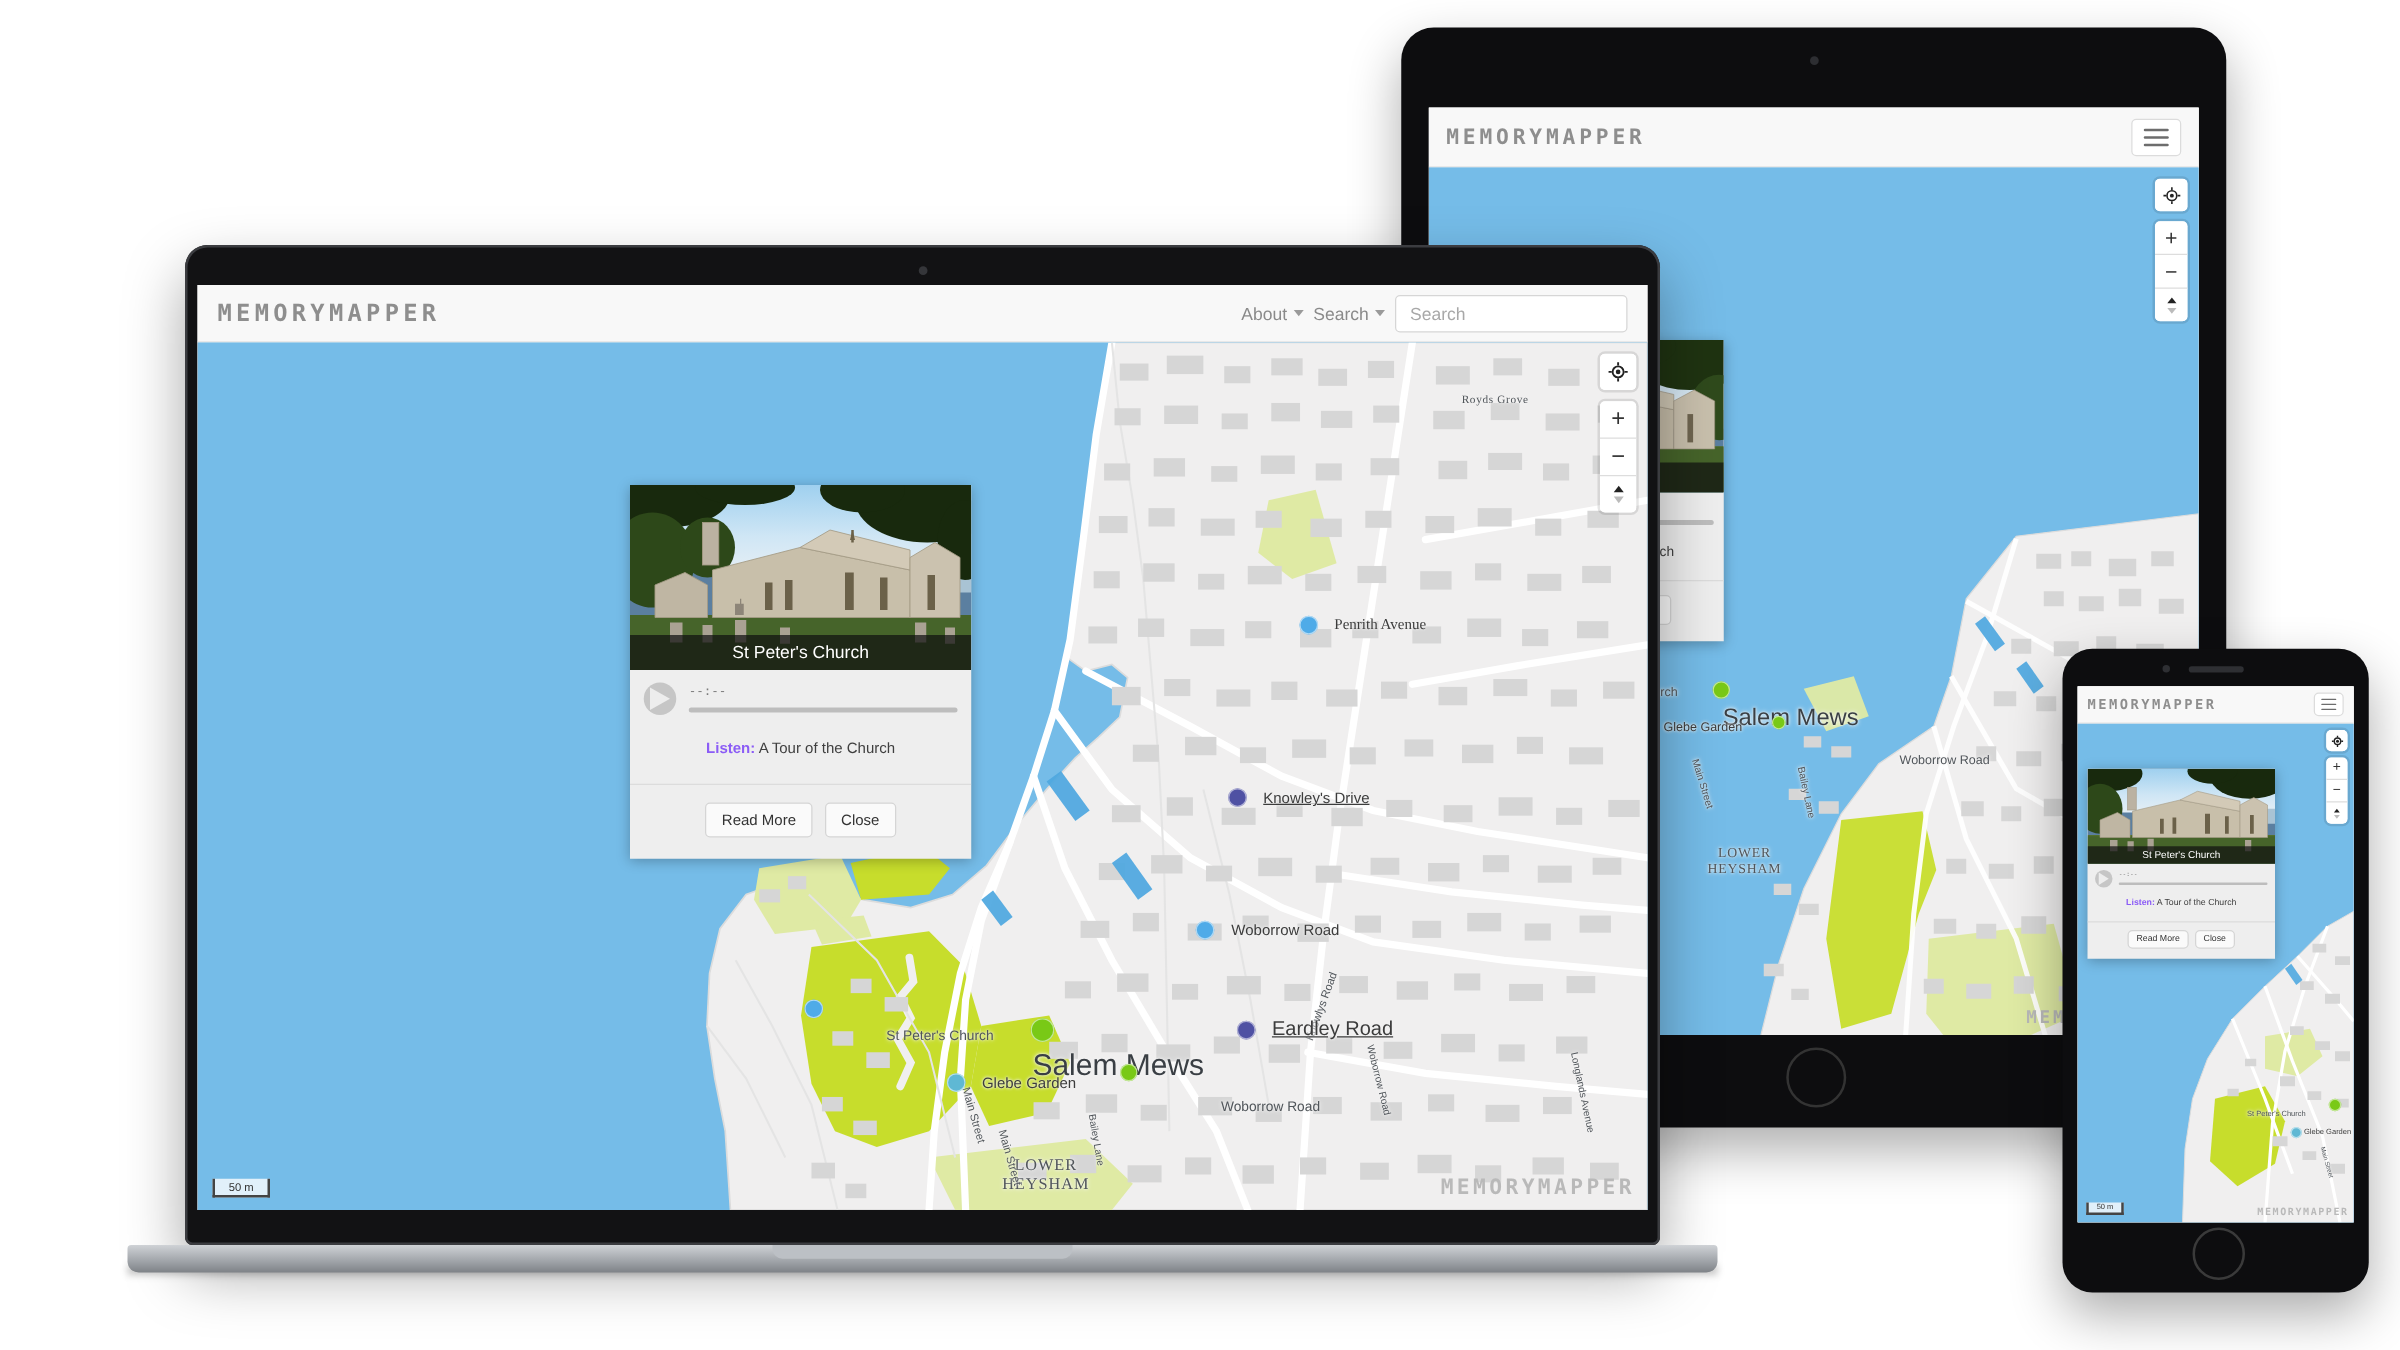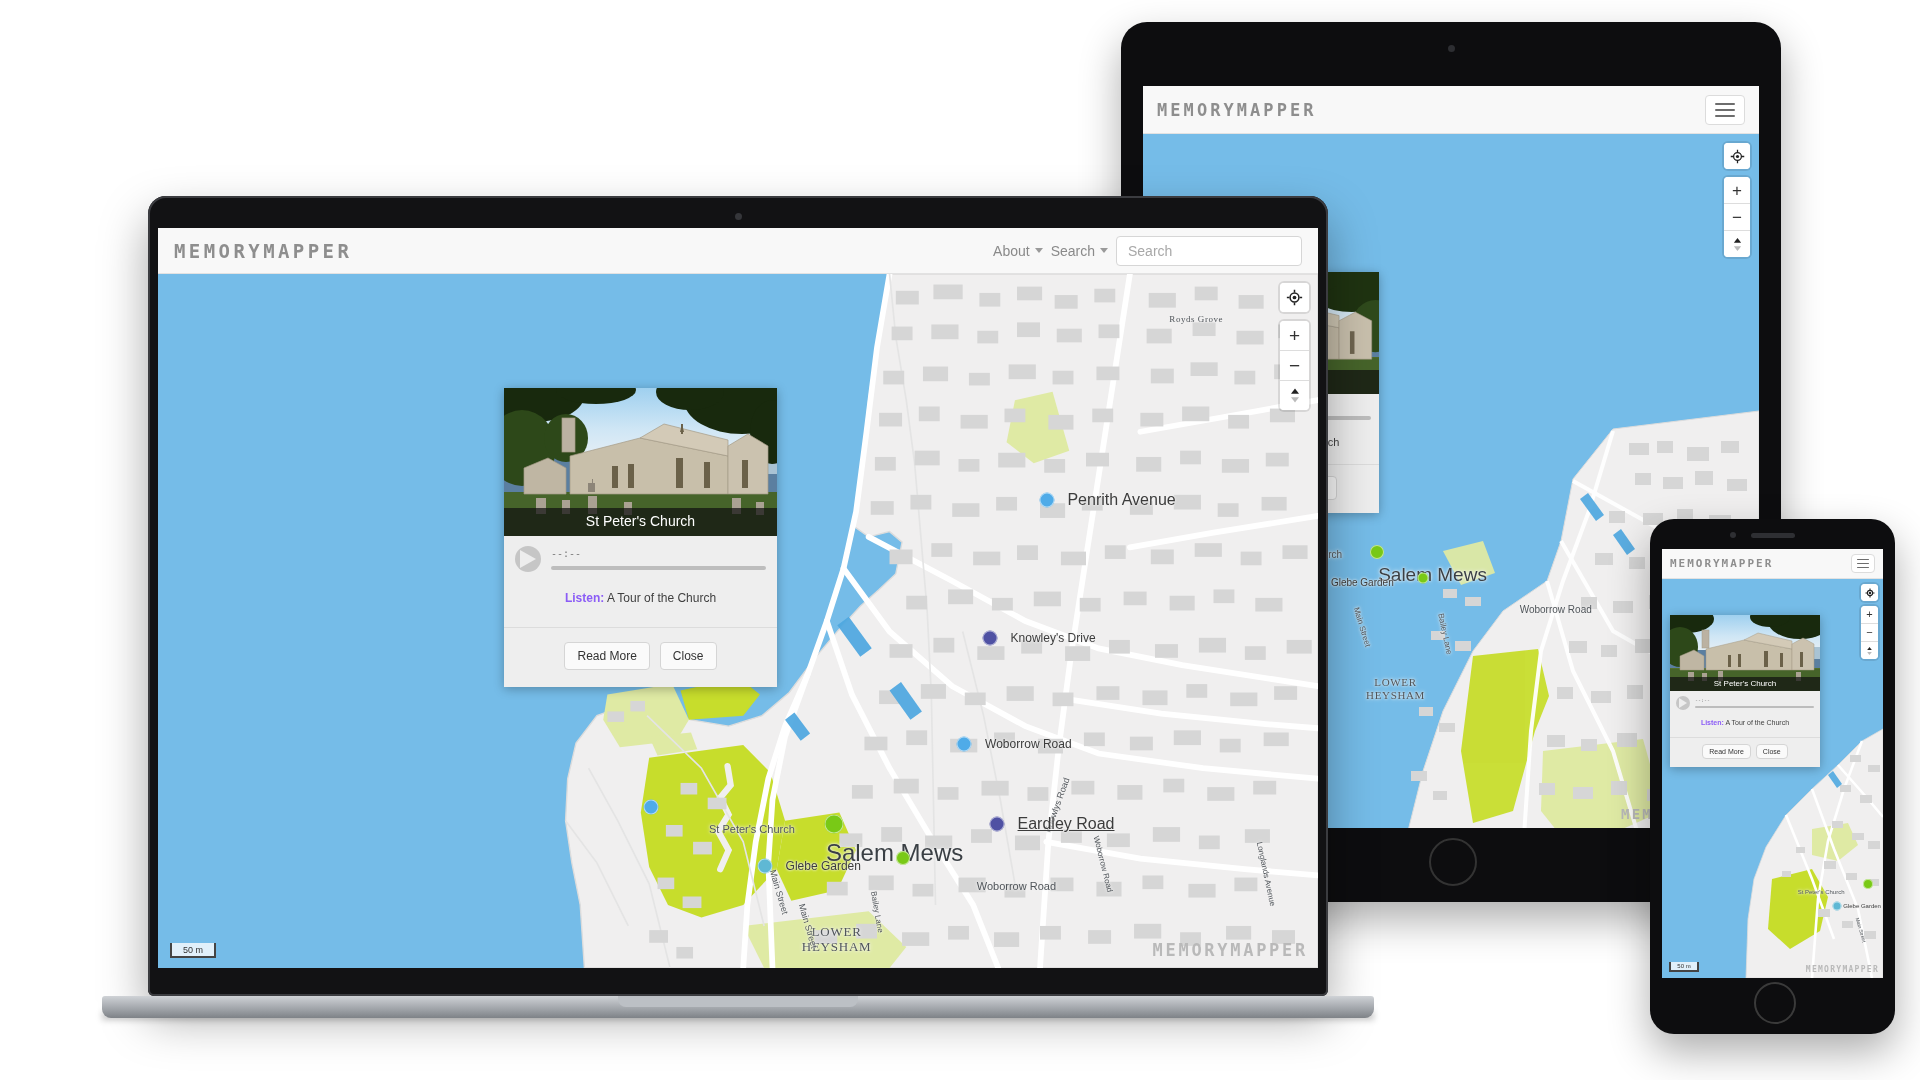--- a/index.html
+++ b/index.html
@@ -627,24 +627,24 @@
           <div class="mlabel serif" style="left:58.5%;top:96%;font-size:13px;line-height:1.15;text-align:center;">LOWER<br>HEYSHAM</div>
           <div class="mlabel" style="left:74%;top:88.2%;font-size:11px;">Woborrow Road</div>
           <div class="mlabel rot" style="left:77.5%;top:76.5%;font-size:9px;transform:translate(-50%,-50%) rotate(-70deg);">Knowlys Road</div>
           <div class="mlabel rot" style="left:81.5%;top:85%;font-size:8px;transform:translate(-50%,-50%) rotate(76deg);">Woborrow Road</div>
           <div class="mlabel rot" style="left:95.5%;top:86.5%;font-size:8px;transform:translate(-50%,-50%) rotate(78deg);">Longlands Avenue</div>
           <div class="mlabel rot" style="left:53.5%;top:89%;font-size:9px;transform:translate(-50%,-50%) rotate(74deg);">Main Street</div>
           <div class="mlabel rot" style="left:56%;top:94%;font-size:9px;transform:translate(-50%,-50%) rotate(74deg);">Main Street</div>
           <div class="mlabel rot" style="left:62%;top:92%;font-size:8px;transform:translate(-50%,-50%) rotate(80deg);">Bailey Lane</div>
 
           <div class="pin" style="left:76.6%;top:32.5%;width:15px;height:15px;background:#4fabe8;"></div>
-          <div class="pinlabel" style="left:78.4%;top:32.5%;font-size:16px;">Penrith Avenue</div>
+          <div class="pinlabel" style="left:78.4%;top:32.5%;font-size:12px;font-family:Liberation Serif, serif;">Penrith Avenue</div>
 
           <div class="pin" style="left:71.7%;top:52.5%;width:15px;height:15px;background:#4f51a3;"></div>
-          <div class="pinlabel" style="left:73.5%;top:52.5%;font-size:12px;">Knowley's Drive</div>
+          <div class="pinlabel" style="left:73.5%;top:52.5%;font-size:12px;text-decoration:underline;">Knowley's Drive</div>
 
           <div class="pin" style="left:69.5%;top:67.7%;width:15px;height:15px;background:#4fabe8;"></div>
           <div class="pinlabel" style="left:71.3%;top:67.7%;font-size:12px;">Woborrow Road</div>
 
           <div class="pin" style="left:72.3%;top:79.3%;width:15px;height:15px;background:#4f51a3;"></div>
           <div class="pinlabel" style="left:74.1%;top:79.3%;font-size:16px;text-decoration:underline;">Eardley Road</div>
 
           <div class="pin" style="left:52.3%;top:85.3%;width:15px;height:15px;background:#5fb8d4;"></div>
           <div class="pinlabel" style="left:54.1%;top:85.3%;font-size:12px;">Glebe Garden</div>
 

